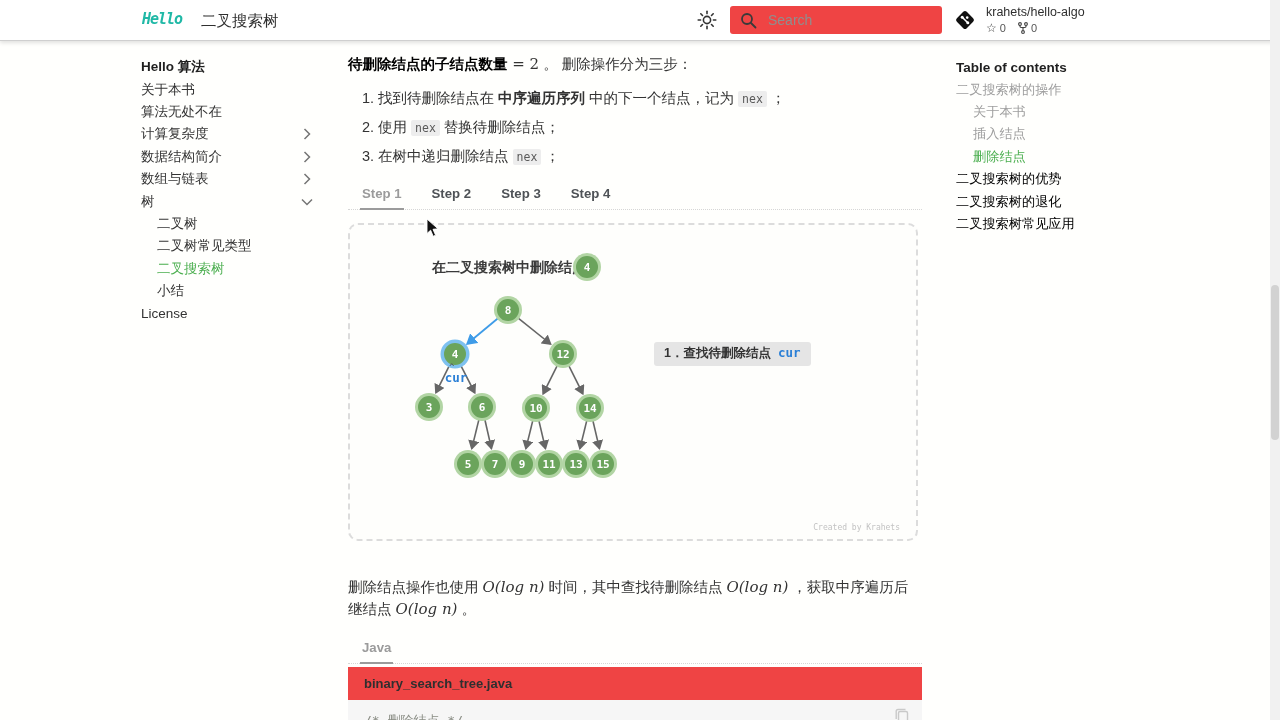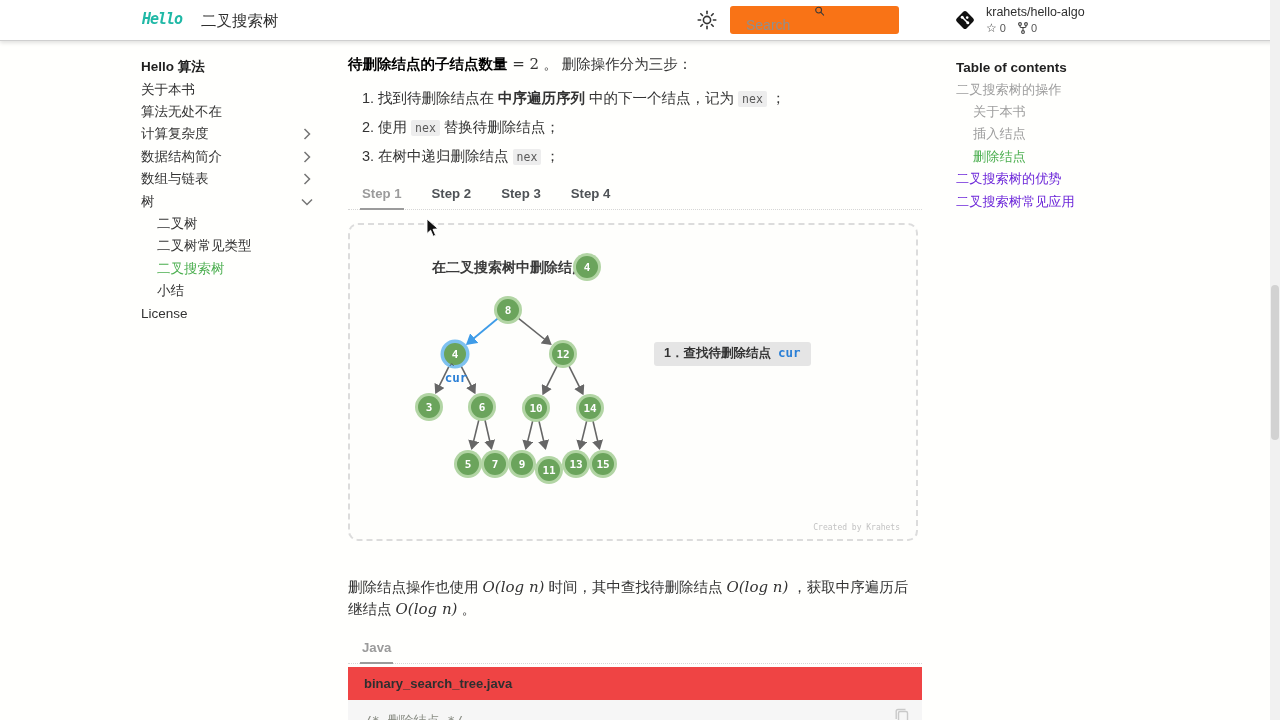--- a/index.html
+++ b/index.html
@@ -17,22 +17,22 @@
     border-bottom:1px solid #cfcfcf; box-shadow:0 2px 4px rgba(0,0,0,.12); z-index:5;
   }
   .logo {
     position:absolute; left:142px; top:10px; color:#1fb8a6;
     font-family:"DejaVu Sans Mono", monospace; font-weight:bold; font-style:italic;
     font-size:15px; letter-spacing:-1px; text-decoration:none;
   }
   .hdr-title { position:absolute; left:201px; top:11px; font-size:15.5px; color:#2f2f2f; }
   .sun-btn { position:absolute; left:696px; top:9px; width:22px; height:22px; border:none; background:none; padding:0; cursor:pointer; }
   .search-box {
-    position:absolute; left:730px; top:6px; width:169px; height:28px;
-    background:#f97316; border-radius:3px; display:flex; align-items:center; padding-left:10px;flex-direction:column;
+    position:absolute; left:730px; top:6px; width:212px; height:28px;
+    background:#ef4444; border-radius:3px; display:flex; align-items:center; padding-left:10px;
   }
   .search-box input {
     border:none; background:transparent; outline:none; margin-left:9px; width:160px;
     font-size:14px; color:#333; font-family:"Liberation Sans", sans-serif;
   }
   .search-box input::placeholder { color:#8f8f8f; }
   .repo { position:absolute; left:953px; top:5px; display:flex; gap:9px; align-items:flex-start; text-decoration:none; color:inherit; cursor:pointer; }
   .repo-icon { width:24px; height:24px; margin-top:3px; }
   .repo-name { font-size:12.5px; color:#2f2f2f; line-height:15px; }
   .repo-stats { display:flex; gap:12px; align-items:center; font-size:11px; color:#555; margin-top:1px; }
@@ -47,21 +47,21 @@
   }
   .nav-item.site-title span { font-weight:bold; color:#1f1f1f; }
   .nav-item.nested { padding-left:16px; }
   .nav-item.active span { color:#4caf50; }
   .chev { width:8px; height:12px; flex:0 0 auto; }
   .chev.down { transform:rotate(90deg); }
 
   
   .toc { position:absolute; left:956px; top:56px; width:185px; font-size:13.2px; }
   .toc-title { font-weight:bold; color:#1f1f1f; height:22.4px; font-size:13.5px; display:flex; align-items:center; }
-  .toc-item { height:22.4px; display:flex; align-items:center; color:#6d28d9; text-decoration:none; cursor:pointer; }
+  .toc-item { height:22.4px; display:flex; align-items:center; color:#000000; text-decoration:none; cursor:pointer; }
   .toc-item.nested { padding-left:17px; }
   .toc-item.passed { color:#9e9e9e; }
   .toc-item.active { color:#4caf50; }
 
   
   .content { position:absolute; left:348px; top:41px; width:574px; }
   .para { margin:13px 0 0; font-size:14.5px; line-height:21px; color:#333; }
   .para strong { color:#000000; }
   .math  { font-family:"DejaVu Serif", serif; font-size:15px; }
   .mathit{ font-family:"DejaVu Serif", serif; font-style:italic; font-size:15px; }
@@ -228,20 +228,21 @@
       </a>
   </nav>
 
   <aside class="toc">
     <div class="toc-title">Table of contents</div>
     <a class="toc-item passed">二叉搜索树的操作</a>
     <a class="toc-item passed nested">关于本书</a>
     <a class="toc-item passed nested">插入结点</a>
     <a class="toc-item active nested">删除结点</a>
     <a class="toc-item">二叉搜索树的优势</a>
+    <a class="toc-item">二叉搜索树的退化</a>
     <a class="toc-item">二叉搜索树常见应用</a>
   </aside>
 
   <main class="content">
 
     <p class="para"><strong>待删除结点的子结点数量</strong><span class="math"> = 2</span><span> 。 删除操作分为三步：</span></p>
 
     <ol class="steps">
       <li><span>找到待删除结点在 </span><strong>中序遍历序列</strong><span> 中的下一个结点，记为 </span><code class="inline">nex</code><span> ；</span></li>
       <li><span>使用 </span><code class="inline">nex</code><span> 替换待删除结点；</span></li>
@@ -287,21 +288,21 @@
       <div class="node" style="left:147px; top:74px;">8</div>
       <div class="node hl" style="left:94px; top:118px;">4</div>
       <div class="node" style="left:202px; top:118px;">12</div>
       <div class="node" style="left:68px;  top:171px;">3</div>
       <div class="node" style="left:121px; top:171px;">6</div>
       <div class="node" style="left:175px; top:172px;">10</div>
       <div class="node" style="left:229px; top:172px;">14</div>
       <div class="node" style="left:107px; top:228px;">5</div>
       <div class="node" style="left:134px; top:228px;">7</div>
       <div class="node" style="left:161px; top:228px;">9</div>
-      <div class="node" style="left:188px; top:234px;">11</div>
+      <div class="node" style="left:188px; top:228px;">11</div>
       <div class="node" style="left:215px; top:228px;">13</div>
       <div class="node" style="left:242px; top:228px;">15</div>
 
       <div class="caret">^</div>
       <div class="cur-label">cur</div>
 
       <div class="fig-caption"><span>1．查找待删除结点</span><span class="ccode">cur</span></div>
 
       <div class="watermark">Created by Krahets</div>
     </div>

